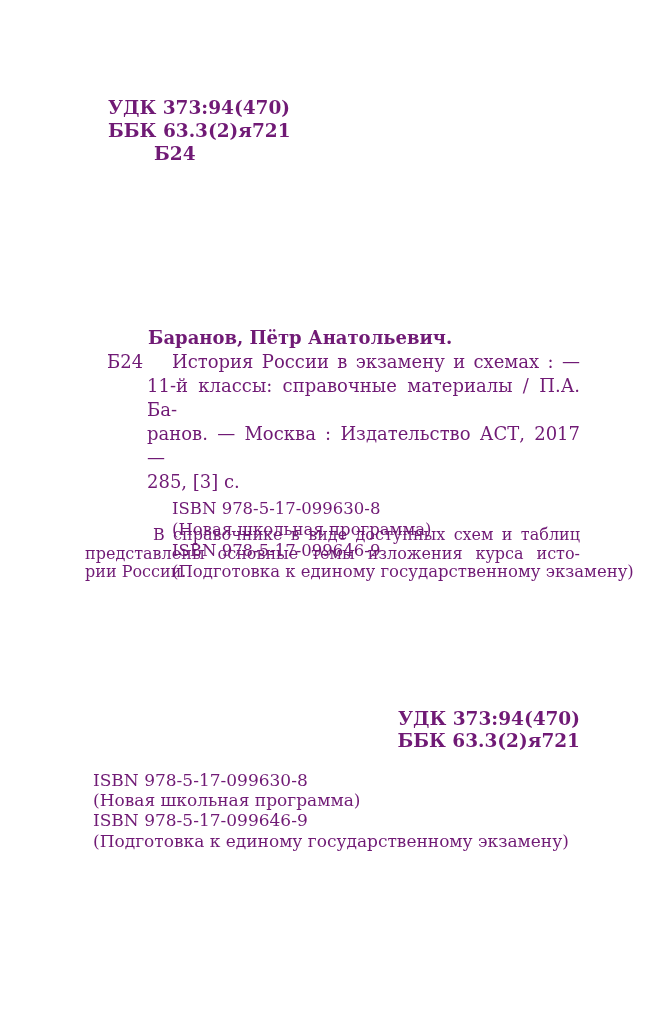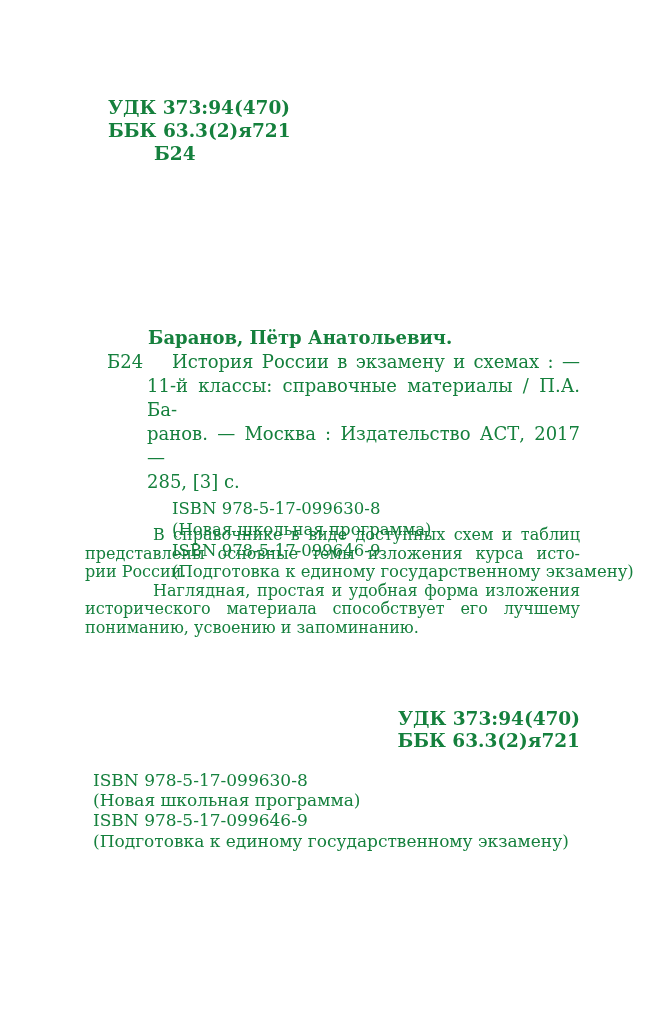--- a/index.html
+++ b/index.html
@@ -6,21 +6,21 @@
     margin: 0;
     padding: 0;
     background: #e8e8e8;
   }
   .page {
     position: relative;
     width: 662px;
     height: 1034px;
     margin: 0 auto;
     background: #ffffff;
-    color: #15803d;
+    color: #701a75;
     font-family: "DejaVu Serif", "Liberation Serif", serif;
     overflow: hidden;
   }
 
   
   .top-block {
     position: absolute;
     left: 108px;
     top: 96px;
     font-size: 18.5px;
@@ -135,25 +135,20 @@
       <div>(Подготовка к единому государственному экзамену)</div>
     </div>
   </div>
 
   <div class="annotation">
     <div>
       <div class="jline indent">В справочнике в виде доступных схем и таблиц</div>
       <div class="jline">представлены основные темы изложения курса исто-</div>
       <div>рии России.</div>
     </div>
-    <div>
-      <div class="jline indent">Наглядная, простая и удобная форма изложения</div>
-      <div class="jline">исторического материала способствует его лучшему</div>
-      <div>пониманию, усвоению и запоминанию.</div>
-    </div>
   </div>
 
   <div class="class-footer">
     <div>УДК 373:94(470)</div>
     <div>ББК 63.3(2)я721</div>
   </div>
 
   <div class="isbn-footer">
     <div>ISBN 978-5-17-099630-8</div>
     <div>(Новая школьная программа)</div>

